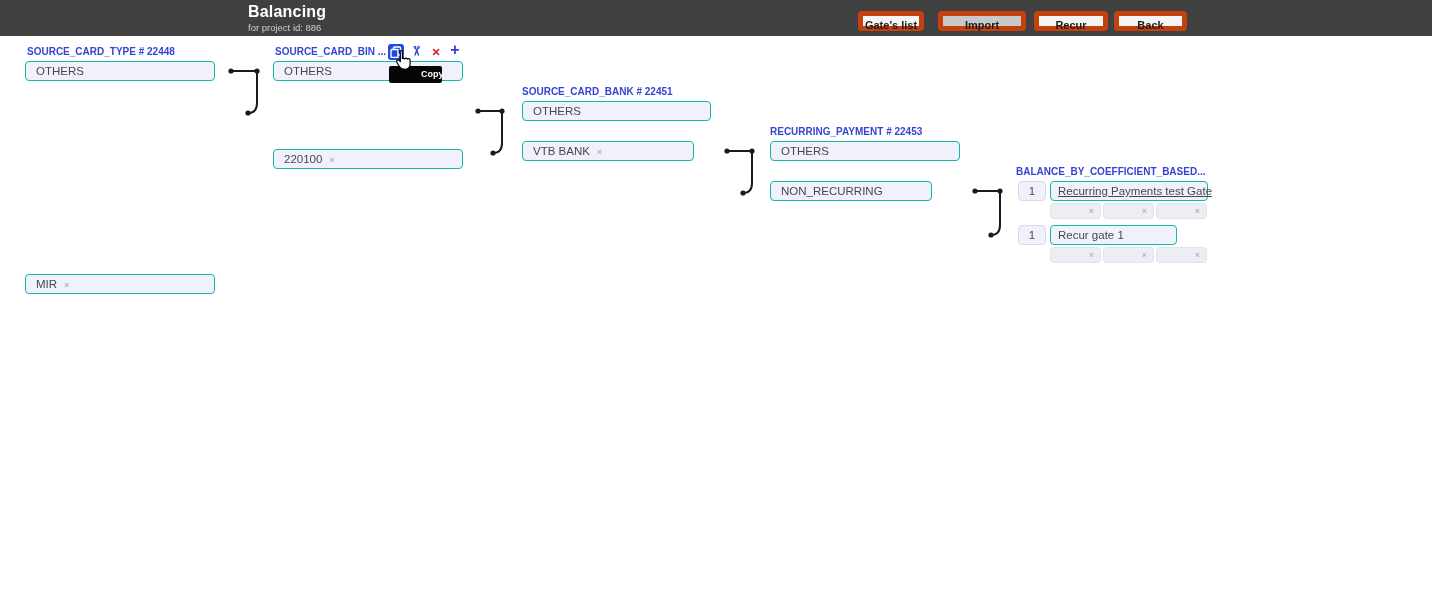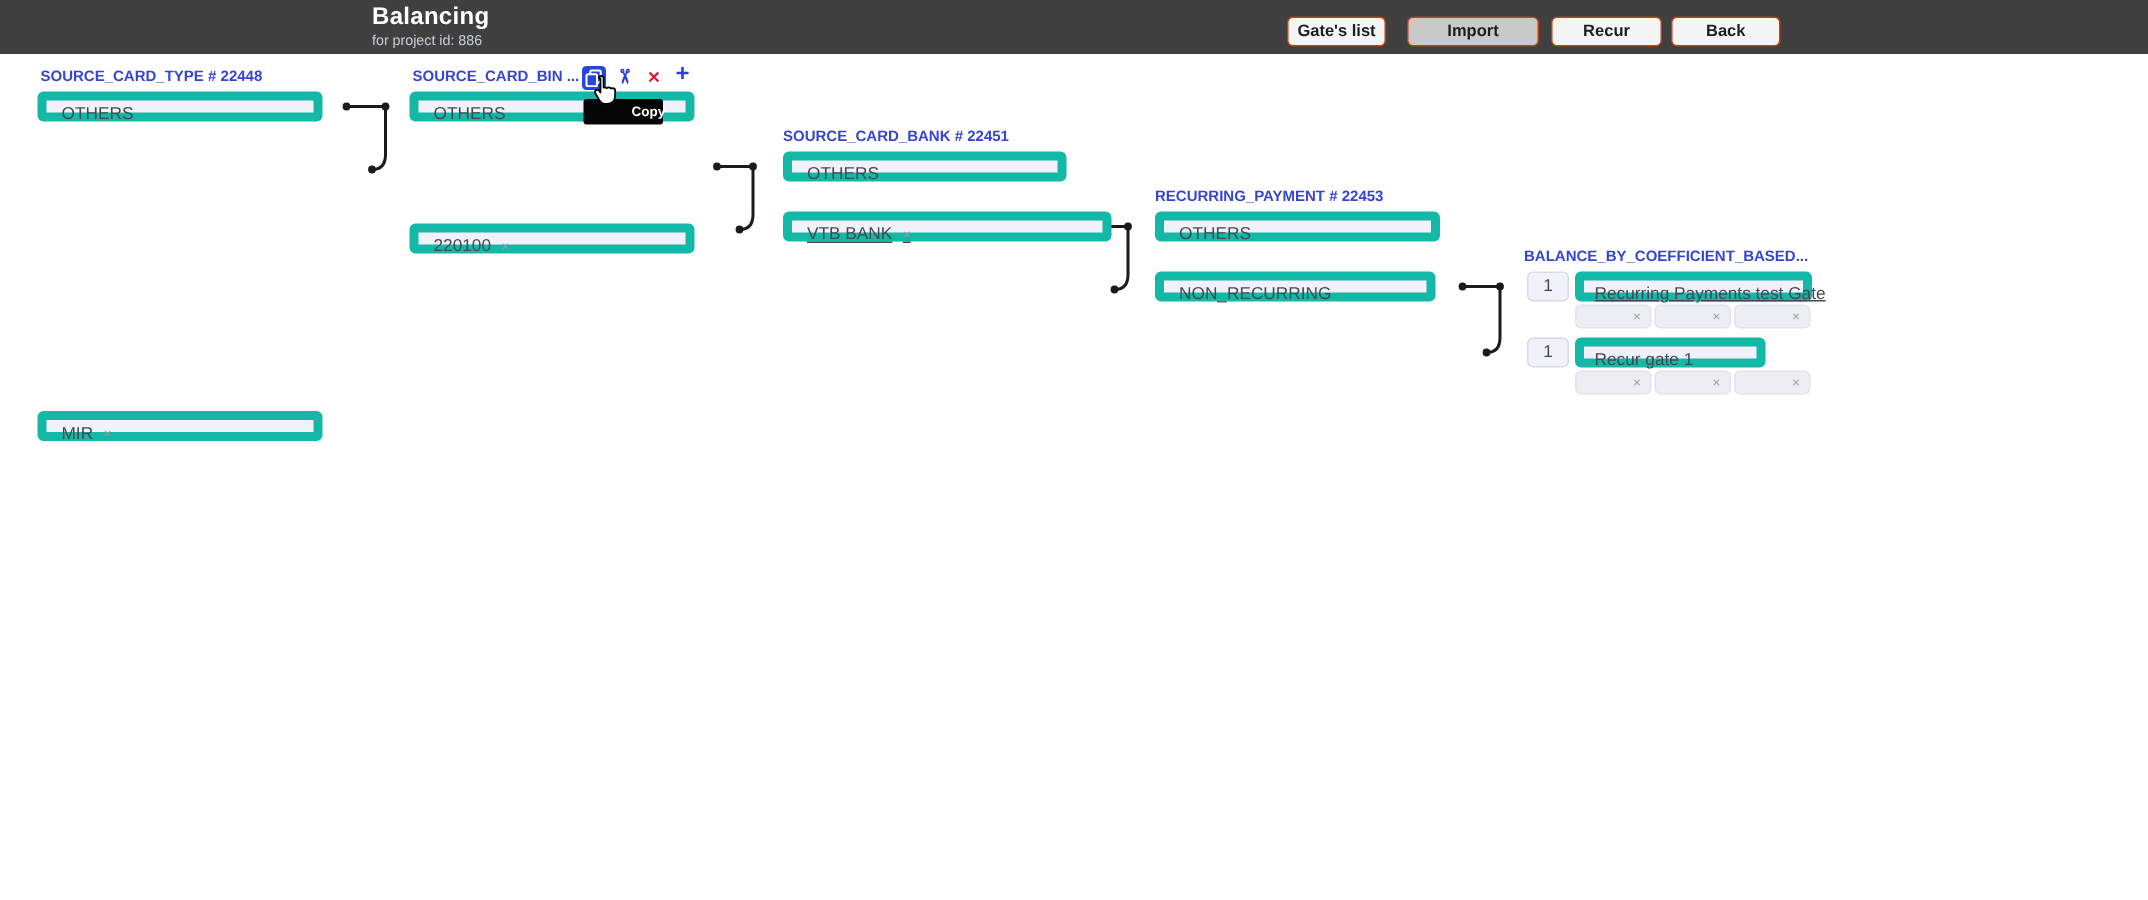--- a/index.html
+++ b/index.html
@@ -4,30 +4,30 @@
 <style>
   * { margin:0; padding:0; box-sizing:border-box; }
   html,body { width:1432px; height:600px; background:#ffffff; font-family:"Liberation Sans", sans-serif; overflow:hidden; }
   #stage { position:relative; width:1432px; height:600px; background:#fff; }
 
   
   .topbar { position:absolute; left:0; top:0; width:1432px; height:36px; background:#404040; }
   .title-block { position:absolute; left:248px; top:3px; color:#fff; }
   .app-title { font-size:16px; font-weight:bold; letter-spacing:.2px; }
   .app-sub { font-size:9.5px; color:#c9ced6; margin-top:1px; }
-  .tb-btn { position:absolute; top:11px; height:20px; background:#f5f5f5; border:1px solid #c2410c;
+  .tb-btn { position:absolute; top:11px; height:20px; background:#f5f5f5; border:5px solid #c2410c;
             border-radius:4px; font-size:11px; font-weight:bold; color:#1d1d1d; text-align:center;
             line-height:18px; cursor:pointer; }
   .tb-btn.pressed { background:#c9c9c9; }
 
   
   .node-title { position:absolute; font-size:10px; font-weight:bold; color:#3545d2; white-space:nowrap; }
 
   
-  .vbox { position:absolute; height:20px; background:#f0f1fa; border:6px solid #14b8a6; border-radius:4px;
+  .vbox { position:absolute; height:20px; background:#f0f1fa; border:1px solid #14b8a6; border-radius:4px;
           font-size:11.5px; color:#47474f; line-height:18px; padding-left:10px; white-space:nowrap; cursor:pointer; }
   .vbox .rm { font-size:9px; color:#9b9ba6; margin-left:7px; vertical-align:0.5px; cursor:pointer; }
   .coef { position:absolute; width:28px; height:20px; background:#f0f1fa; border:1px solid #d7d9e6; border-radius:4px;
           font-size:11.5px; color:#47474f; line-height:18px; text-align:center; cursor:pointer; }
   .subbox { position:absolute; width:51px; height:16px; background:#ededf4; border:1px solid #e2e2ec; border-radius:4px;
             font-size:9px; color:#a2a2ad; line-height:14px; text-align:right; padding-right:6px; cursor:pointer; }
 
   
   .icon-btn { position:absolute; cursor:pointer; }
   .copy-btn { left:388px; top:44px; width:16px; height:16px; background:#2547e0; border-radius:3px;
@@ -111,29 +111,29 @@
     <span>OTHERS</span>
   </div>
   <div class="vbox z2" style="left:273px;top:101px;width:190px;margin-top:48px;">
     <span>220100</span><span class="rm">×</span>
   </div>
 
   <div class="node-title" style="left:522px;top:86px;">SOURCE_CARD_BANK # 22451</div>
   <div class="vbox z2" style="left:522px;top:101px;width:189px;">
     <span>OTHERS</span>
   </div>
-  <div class="vbox z2" style="left:522px;top:141px;width:219px;text-decoration:underline;">
+  <div class="vbox z2" style="left:522px;top:141px;width:172px;">
     <span>VTB BANK</span><span class="rm">×</span>
   </div>
 
   <div class="node-title" style="left:770px;top:126px;">RECURRING_PAYMENT # 22453</div>
   <div class="vbox z2" style="left:770px;top:141px;width:190px;">
     <span>OTHERS</span>
   </div>
-  <div class="vbox z2" style="left:770px;top:181px;width:187px;">
+  <div class="vbox z2" style="left:770px;top:181px;width:162px;">
     <span>NON_RECURRING</span>
   </div>
 
   <div class="node-title" style="left:1016px;top:166px;">BALANCE_BY_COEFFICIENT_BASED...</div>
 
   <div class="coef z2" style="left:1018px;top:181px;">1</div>
   <div class="vbox z2" style="left:1050px;top:181px;width:158px;padding-left:7px;text-decoration:underline;">
     <span>Recurring Payments test Gate</span>
   </div>
   <div class="subbox z2" style="left:1050px;top:203px;"><span>×</span></div>

